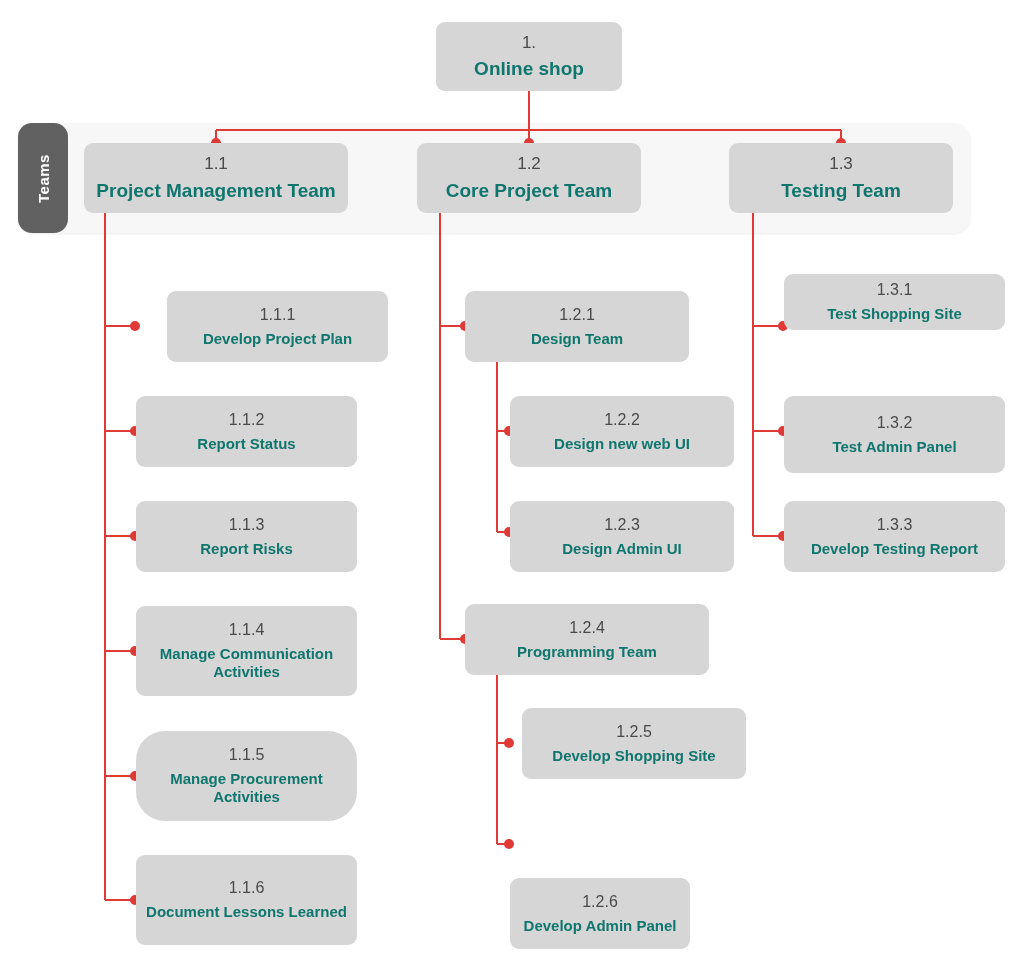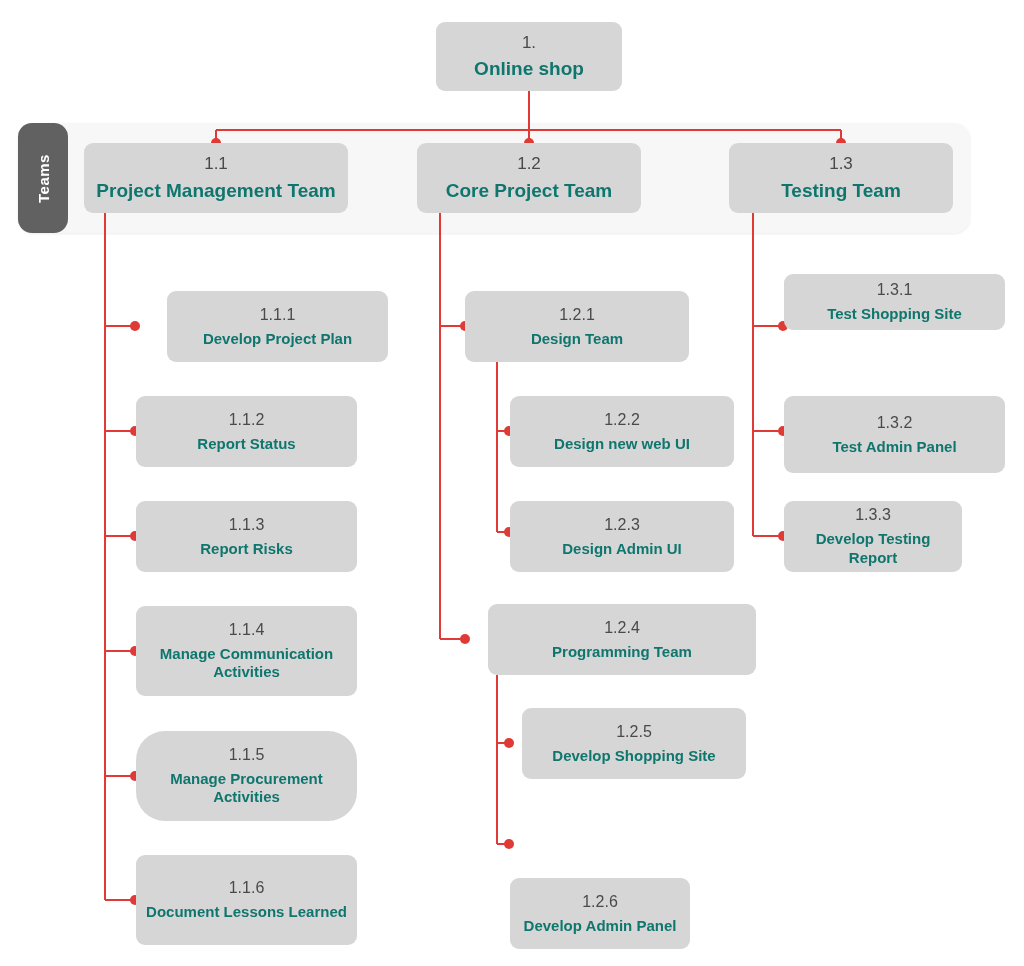--- a/index.html
+++ b/index.html
@@ -213,39 +213,39 @@
     <span class="title">Design Team</span>
   </div>
   <div class="node lvl-task" style="left:510px; top:396px; width:224px; height:71px;">
     <span class="num">1.2.2</span>
     <span class="title">Design new web UI</span>
   </div>
   <div class="node lvl-task" style="left:510px; top:501px; width:224px; height:71px;">
     <span class="num">1.2.3</span>
     <span class="title">Design Admin UI</span>
   </div>
-  <div class="node lvl-task" style="left:465px; top:604px; width:268px; height:71px;margin-left:23px;">
+  <div class="node lvl-task" style="left:465px; top:604px; width:244px; height:71px;">
     <span class="num">1.2.4</span>
     <span class="title">Programming Team</span>
   </div>
   <div class="node lvl-task" style="left:510px; top:708px; width:224px; height:71px;margin-left:12px;">
     <span class="num">1.2.5</span>
     <span class="title">Develop Shopping Site</span>
   </div>
   <div class="node lvl-task" style="left:510px; top:850px; width:180px; height:71px;margin-top:28px;">
     <span class="num">1.2.6</span>
     <span class="title">Develop Admin Panel</span>
   </div>
 
   <div class="node lvl-task" style="left:784px; top:274px; width:221px; height:56px;">
     <span class="num">1.3.1</span>
     <span class="title">Test Shopping Site</span>
   </div>
   <div class="node lvl-task" style="left:784px; top:396px; width:221px; height:77px;">
     <span class="num">1.3.2</span>
     <span class="title">Test Admin Panel</span>
   </div>
-  <div class="node lvl-task" style="left:784px; top:501px; width:178px; height:71px;">
+  <div class="node lvl-task" style="left:784px; top:501px; width:221px; height:71px;">
     <span class="num">1.3.3</span>
     <span class="title">Develop Testing Report</span>
   </div>
 
 </div>
 
 </body></html>

